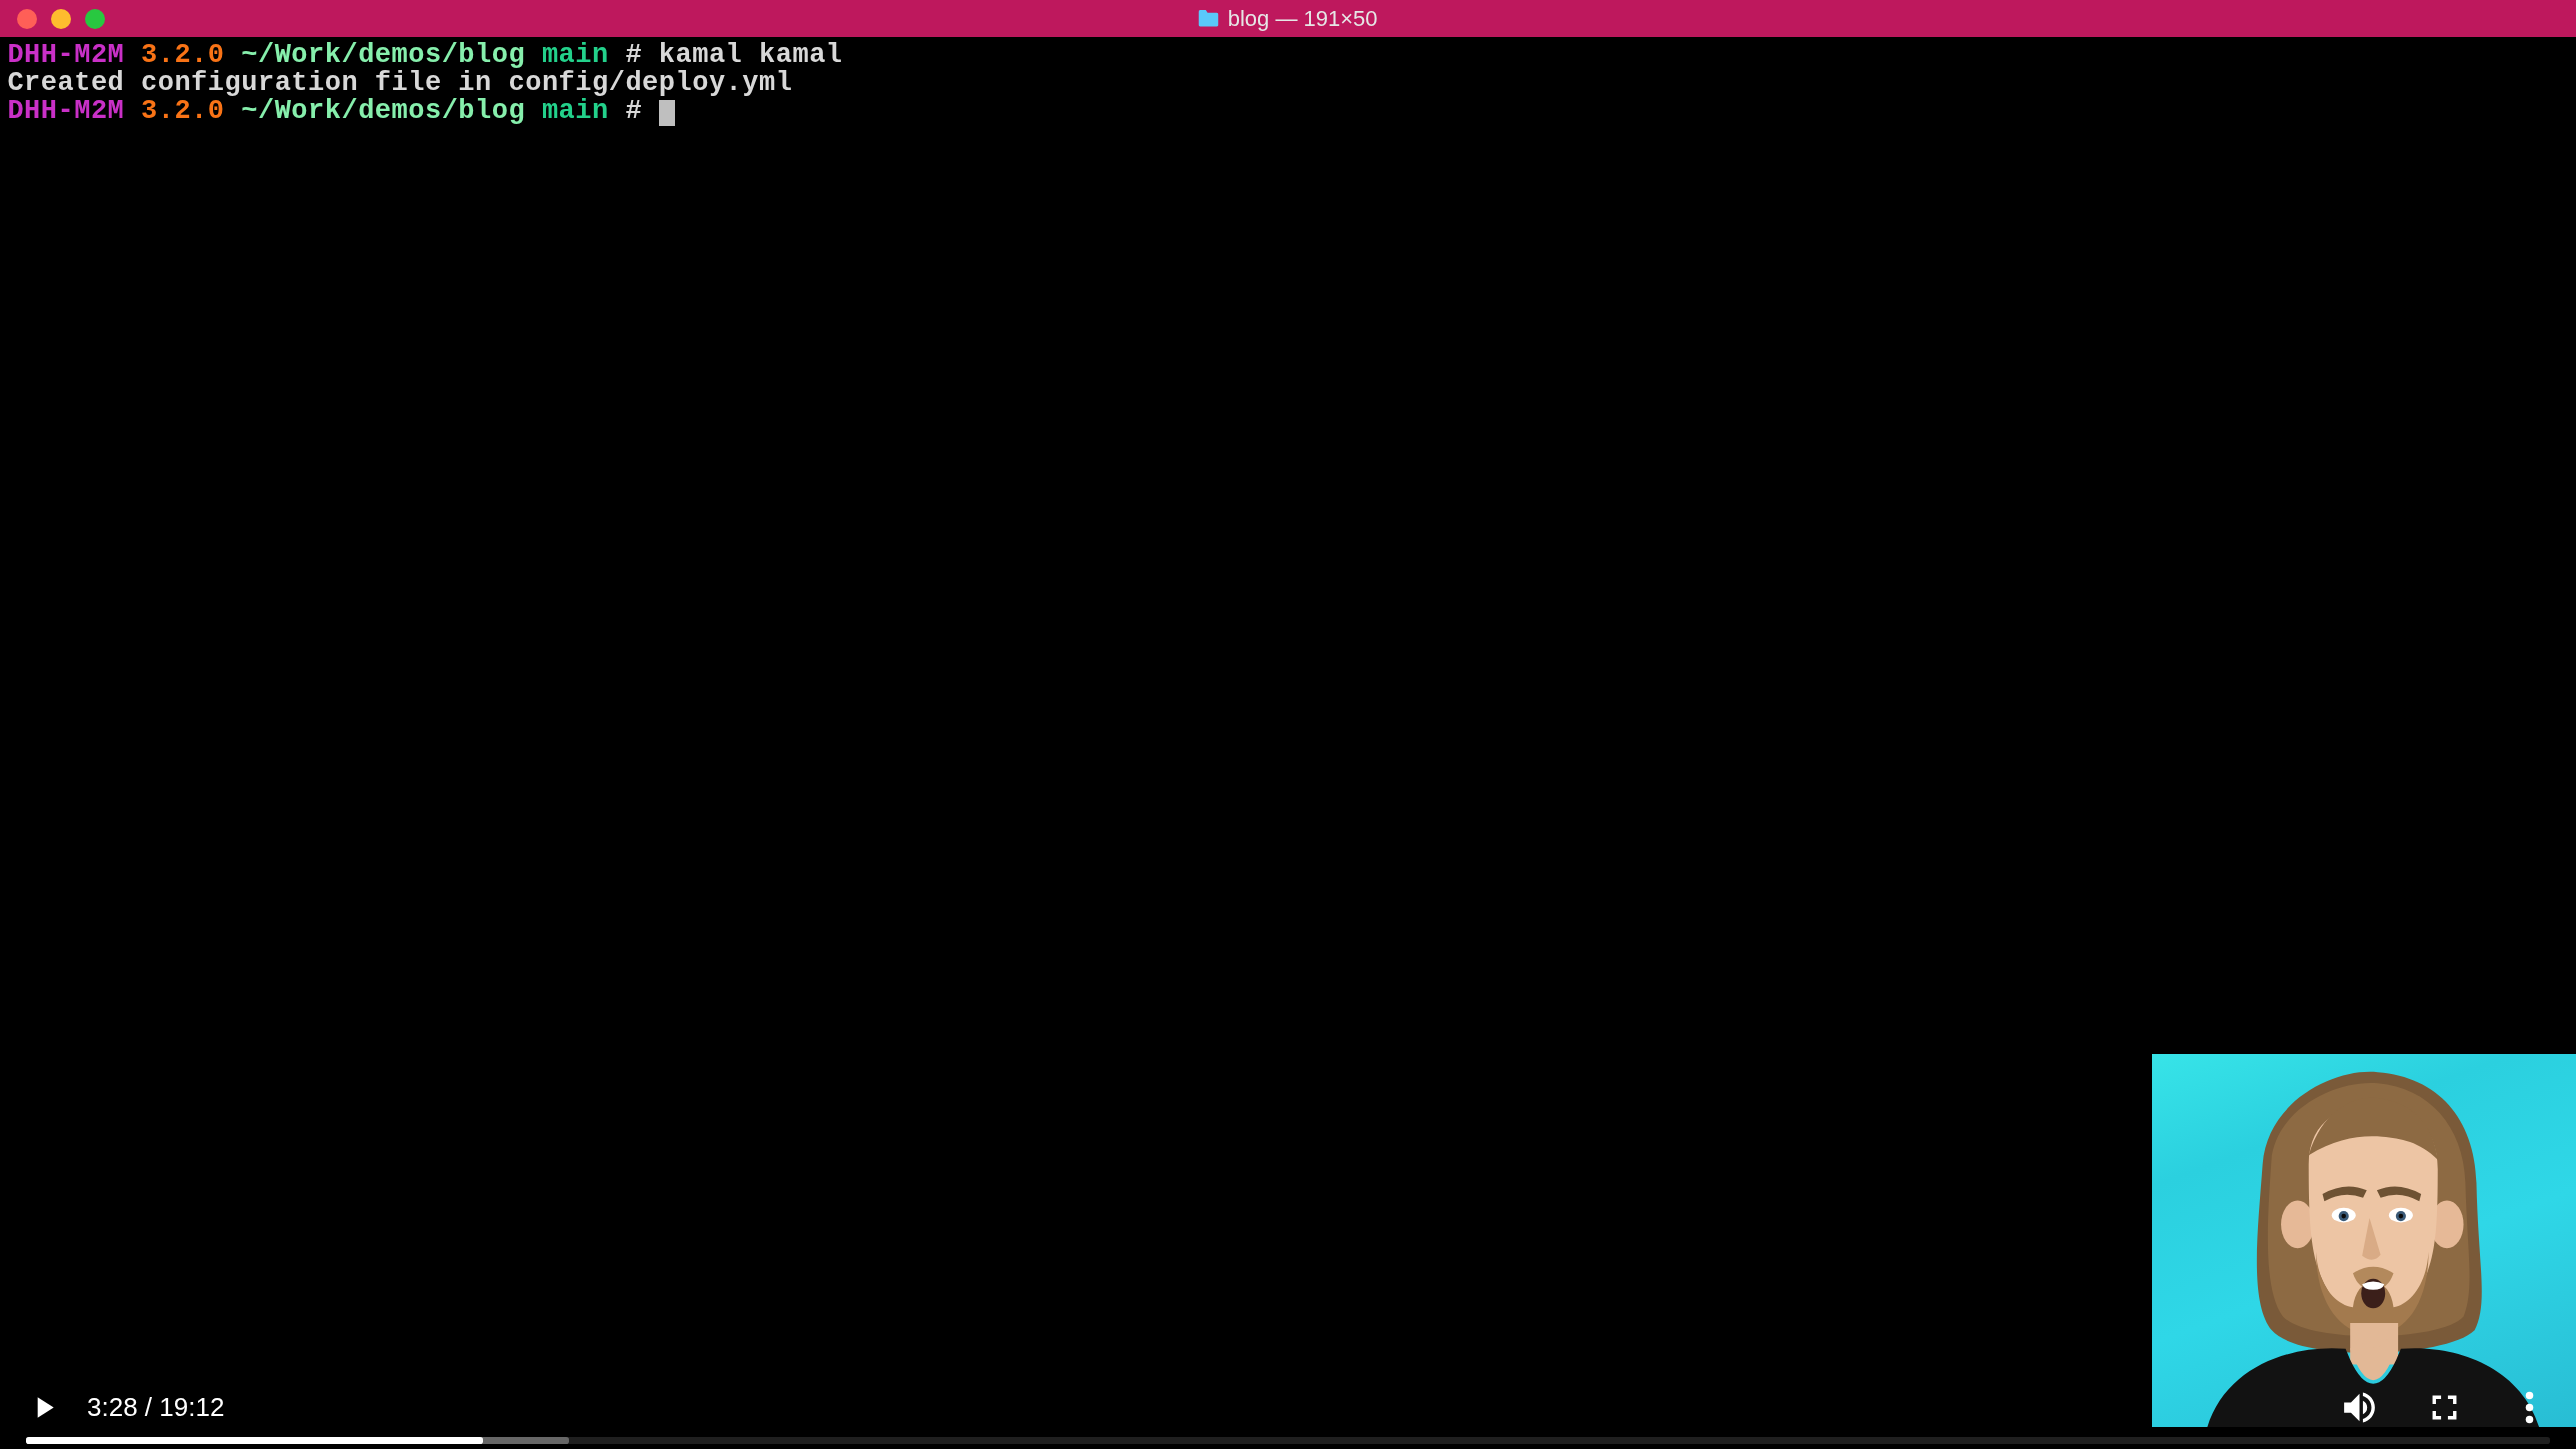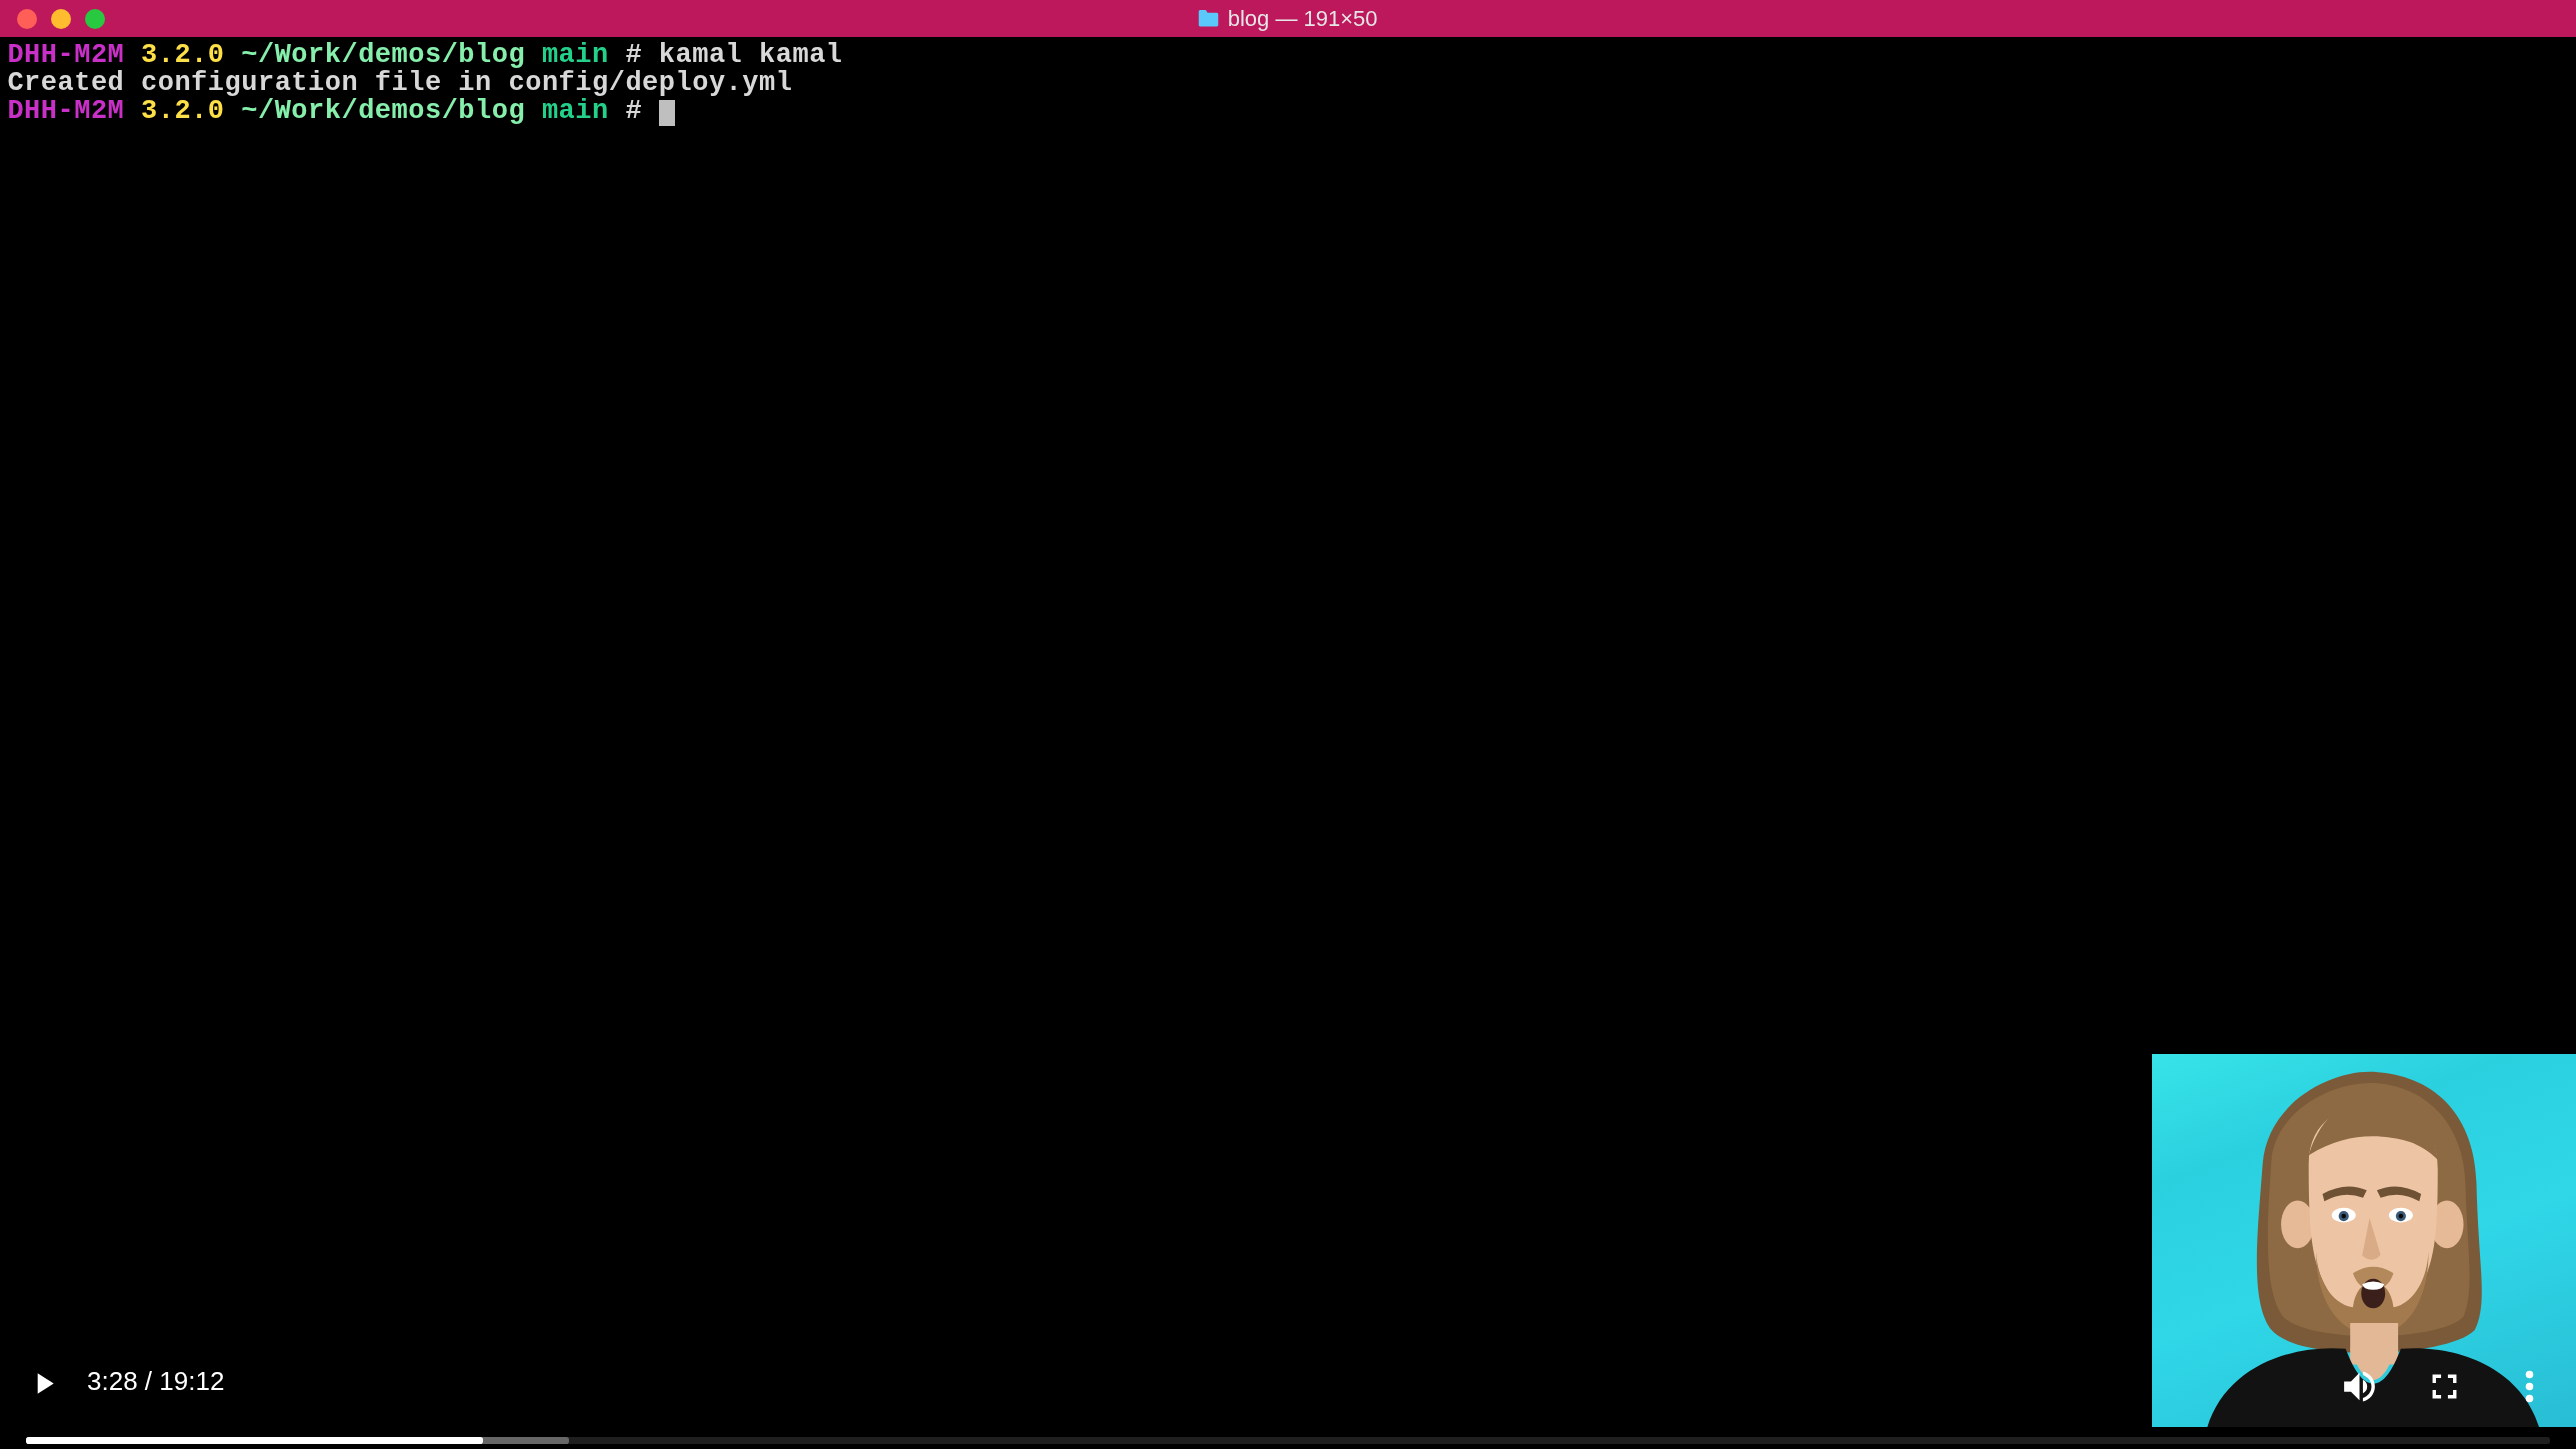--- a/index.html
+++ b/index.html
@@ -54,21 +54,21 @@
       background: #000;
       color: #d8d8d8;
       padding: 3.7px 7.4px;
       font-size: 27px;
       line-height: 1.04;
       letter-spacing: 0.5px;
       font-weight: bold;
     }
     .line { white-space: pre; }
     .prompt-host   { color: #c930c7; }
-    .prompt-ver    { color: #fde047; margin-top: 21px; }
+    .prompt-ver    { color: #f97316; margin-top: 21px; }
     .prompt-path   { color: #86efac; }
     .prompt-branch { color: #23d18b; margin-top: 27px; }
     .prompt-symbol { color: #d8d8d8; }
     .cmd           { color: #d8d8d8; }
     .cursor-block {
       display: inline-block;
       width: 15.7px;
       height: 26px;
       background: #bfbfbf;
       vertical-align: text-bottom;
@@ -87,21 +87,21 @@
     .webcam svg { width:100%; height:100%; display:block; }
     
     
     .video-bar {
       position: absolute;
       bottom: 0;
       left: 0;
       width: 100%;
       height: 83px;
       display: flex;
-      align-items: flex-start;
+      align-items: center;
       padding: 0 26px;
       z-index: 20;
     }
     .play-btn { width:35px; height:35px; }
     .play-btn svg { width:100%; height:100%; }
     .time {
       color: #fff;
       font-family: Arial, sans-serif;
       font-size: 26px;
       margin-left: 26px;

